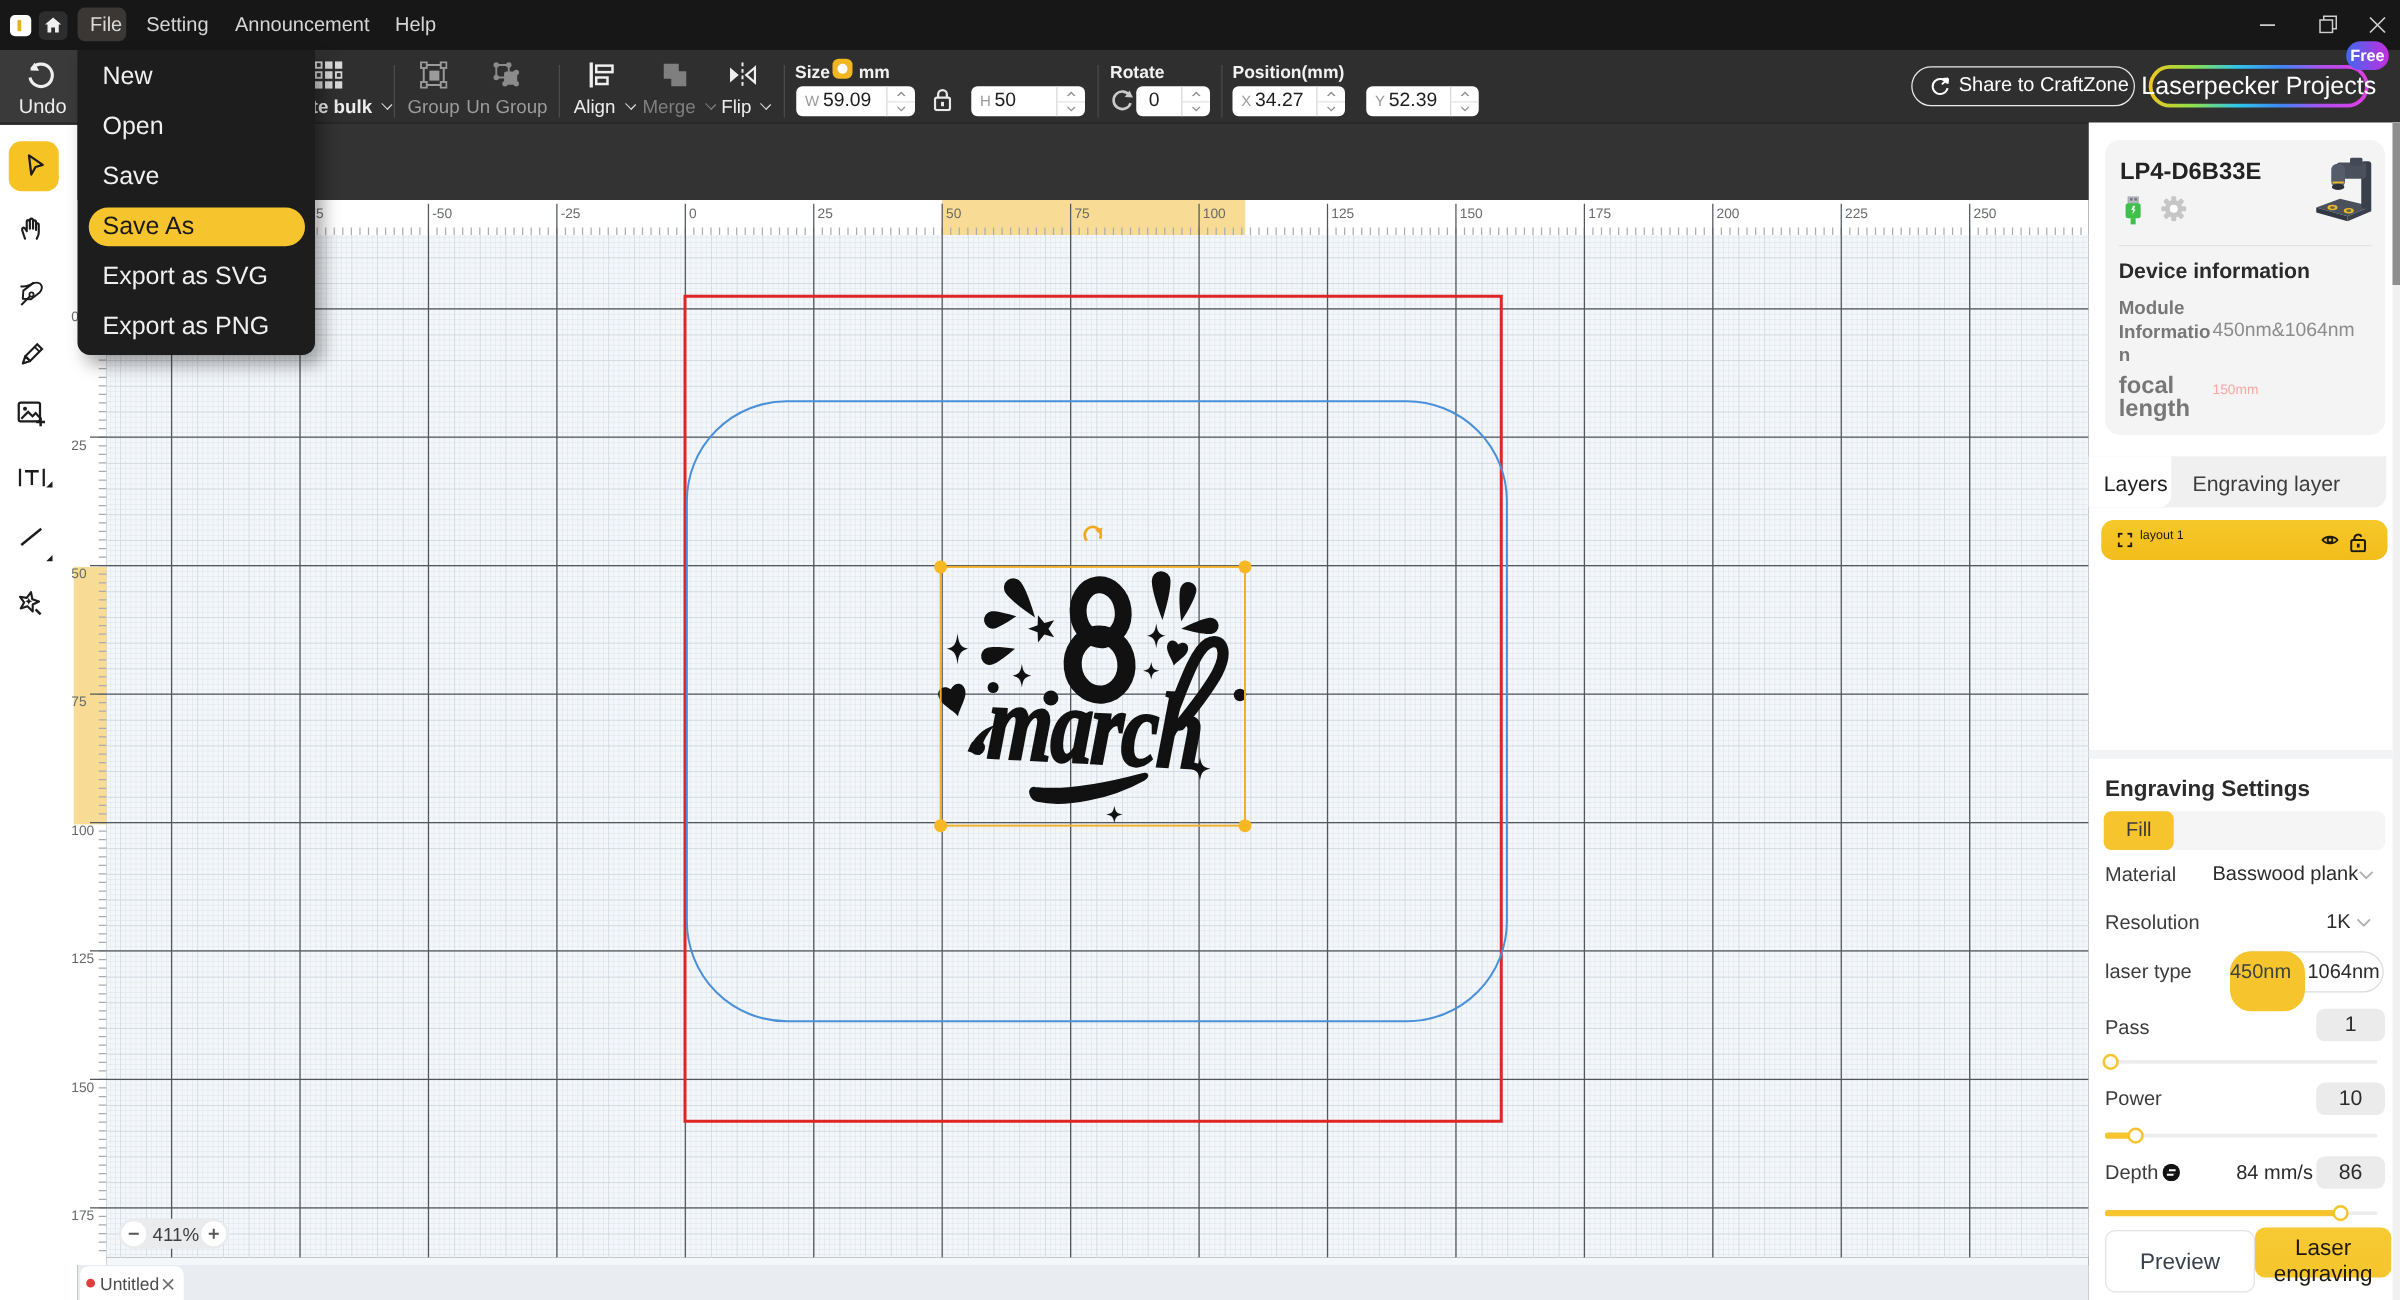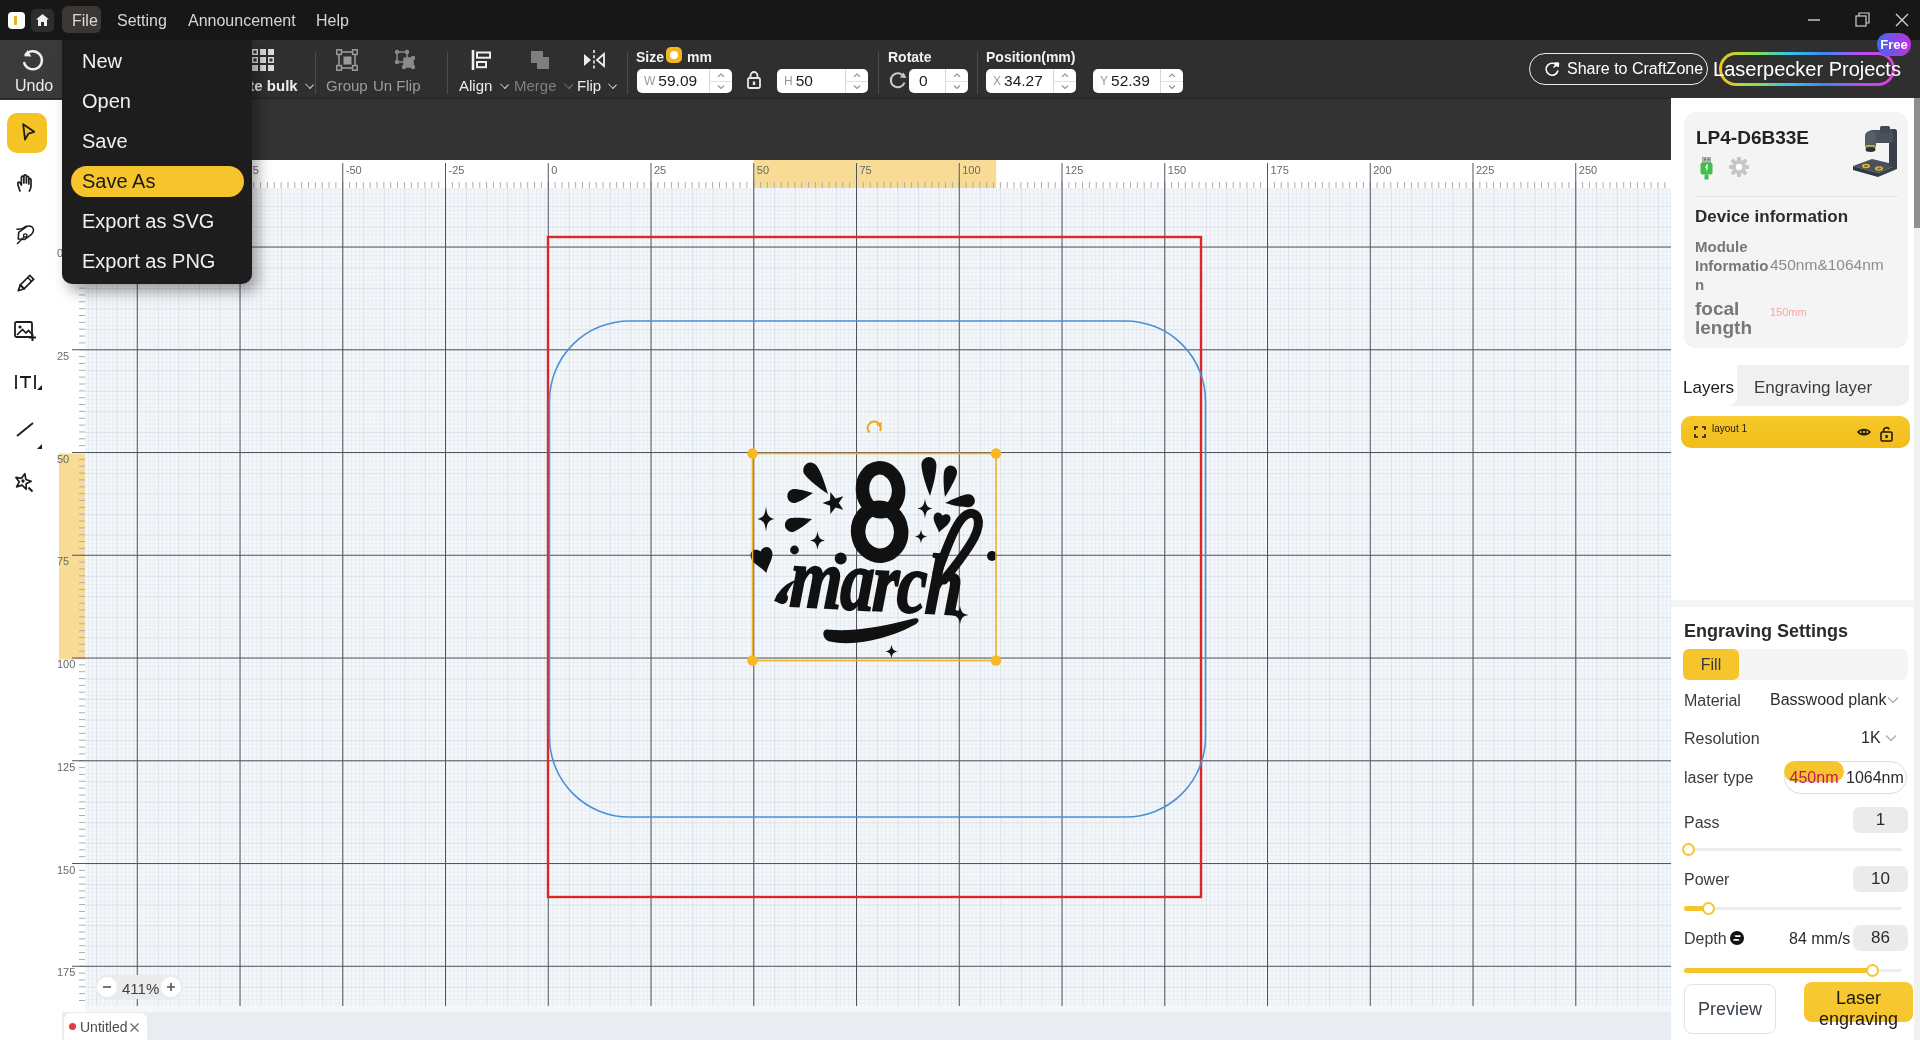--- a/index.html
+++ b/index.html
@@ -87,21 +87,21 @@
     </g>
     <g fill="#8b8b8b">
       <circle cx="3" cy="3" r="2.2"></circle>
       <circle cx="13" cy="3" r="2.2"></circle>
       <circle cx="3" cy="13" r="2.2"></circle>
       <circle cx="19" cy="9" r="2.2"></circle>
       <circle cx="10" cy="18" r="2.2"></circle>
       <circle cx="19" cy="18" r="2.2"></circle>
     </g>
   </svg>
-<div class="gtxt" style="left:373px">Un Flip</div>
+<div class="gtxt" style="left:373px">Un Group</div>
 <div class="sep" style="left:447px"></div>
 <svg width="21" height="22" viewBox="0 0 21 22" style="position:absolute;left:471px;top:49px">
     <path d="M2 1 V21" stroke="#efefef" stroke-width="2.6"></path>
     <rect x="6" y="3.5" width="13" height="5.2" fill="none" stroke="#efefef" stroke-width="2"></rect>
     <rect x="6" y="13" width="9" height="5.2" fill="none" stroke="#efefef" stroke-width="2"></rect>
   </svg>
 <div class="gtxt wtxt" style="left:459px">Align <span class="cv"></span></div>
 <svg width="22" height="22" viewBox="0 0 22 22" style="position:absolute;left:529px;top:49px">
     <rect x="2" y="2" width="12" height="12" fill="#7f7f7f"></rect>
     <rect x="8" y="8" width="12" height="12" fill="#7f7f7f"></rect>
@@ -449,21 +449,21 @@
 <svg width="12" height="8" viewBox="0 0 12 8" style="position:absolute;left:1887px;top:696px">
     <path d="M1 1.5 L6 6.5 L11 1.5" fill="none" stroke="#b0b0b0" stroke-width="1.5"></path>
   </svg>
 <div class="rlbl" style="left:1684px;top:730px">Resolution</div>
 <div class="rval" style="left:1861px;top:729px">1K</div>
 <svg width="12" height="8" viewBox="0 0 12 8" style="position:absolute;left:1885px;top:734px">
     <path d="M1 1.5 L6 6.5 L11 1.5" fill="none" stroke="#b0b0b0" stroke-width="1.5"></path>
   </svg>
 <div class="rlbl" style="left:1684px;top:769px">laser type</div>
 <div class="abs" style="left:1784px;top:761px;width:123px;height:33px;background:#fff;border:1px solid #dcdcdc;border-radius:17px"></div>
-<div class="abs" style="left:1784px;top:761px;width:60px;height:21px;background:#f6c52d;border-radius:17px;text-align:center;line-height:33px;font-size:16px;color:#be185d">450nm</div>
+<div class="abs" style="left:1784px;top:761px;width:60px;height:48px;background:#f6c52d;border-radius:17px;line-height:33px;font-size:16px;color:#404040">450nm</div>
 <div class="abs" style="left:1846px;top:769px;font-size:16px;color:#2b2b2b">1064nm</div>
 <div class="rlbl" style="left:1684px;top:814px">Pass</div>
 <div class="vbox" style="top:807px">1</div>
 <div class="abs" style="left:1684px;top:847.5px;width:218px;height:3.5px;background:#ededed;border-radius:2px"></div>
 <div class="abs" style="left:1682px;top:842.5px;width:13px;height:13px;border-radius:50%;background:#fff;border:2.6px solid #f6c52d"></div>
 <div class="rlbl" style="left:1684px;top:871px">Power</div>
 <div class="vbox" style="top:866px">10</div>
 <div class="abs" style="left:1684px;top:906.5px;width:218px;height:3.5px;background:#ededed;border-radius:2px"></div>
 <div class="abs" style="left:1684px;top:906px;width:24px;height:4.5px;background:#f6c52d;border-radius:2px"></div>
 <div class="abs" style="left:1701.5px;top:901.5px;width:13px;height:13px;border-radius:50%;background:#fff;border:2.6px solid #f6c52d"></div>
@@ -471,21 +471,21 @@
 <svg width="14" height="14" viewBox="0 0 14 14" style="position:absolute;left:1730px;top:931px">
     <circle cx="7" cy="7" r="7" fill="#111"></circle>
     <path d="M3.5 5.2 H10.5 M3.5 8.8 H10.5" stroke="#fff" stroke-width="1.7"></path>
     <path d="M3.2 5.2 l2 0 M8.8 8.8 l2 0" stroke="#111" stroke-width="2"></path>
   </svg>
 <div class="rval" style="left:1789px;top:930px">84 mm/s</div>
 <div class="vbox" style="top:925px">86</div>
 <div class="abs" style="left:1684px;top:968.5px;width:218px;height:3.5px;background:#ededed;border-radius:2px"></div>
 <div class="abs" style="left:1684px;top:968px;width:189px;height:4.5px;background:#f6c52d;border-radius:2px"></div>
 <div class="abs" style="left:1866px;top:963.5px;width:13px;height:13px;border-radius:50%;background:#fff;border:2.6px solid #f6c52d"></div>
-<div class="abs" style="left:1684px;top:984px;width:92px;height:50px;background:#fff;border:1px solid #e3e3e3;border-radius:8px;text-align:center;line-height:48px;font-size:18px;color:#38404a">Preview</div>
+<div class="abs" style="left:1684px;top:984px;width:120px;height:50px;background:#fff;border:1px solid #e3e3e3;border-radius:8px;text-align:center;line-height:48px;font-size:18px;color:#38404a">Preview</div>
 <div class="abs" style="left:1804px;top:982px;width:109px;height:40px;background:linear-gradient(#f7ca33,#f6c52d);border-radius:8px;text-align:center;font-size:18px;color:#20180a;line-height:21px;padding-top:6px">Laser<br>engraving</div>
 <div class="abs" style="left:62px;top:40px;width:190px;height:244px;background:#1d1d1d;border-radius:0 0 10px 10px;box-shadow:6px 8px 14px rgba(0,0,0,0.35)"></div>
 <div class="ditem" style="top:50px">New</div>
 <div class="ditem" style="top:90px">Open</div>
 <div class="ditem" style="top:130px">Save</div>
 <div class="abs" style="left:71px;top:166px;width:173px;height:31px;background:#f6c52d;border-radius:15.5px"></div>
 <div class="ditem" style="top:170px;color:#1a1a1a">Save As</div>
 <div class="ditem" style="top:210px">Export as SVG</div>
 <div class="ditem" style="top:250px">Export as PNG</div>
 </body></html>

